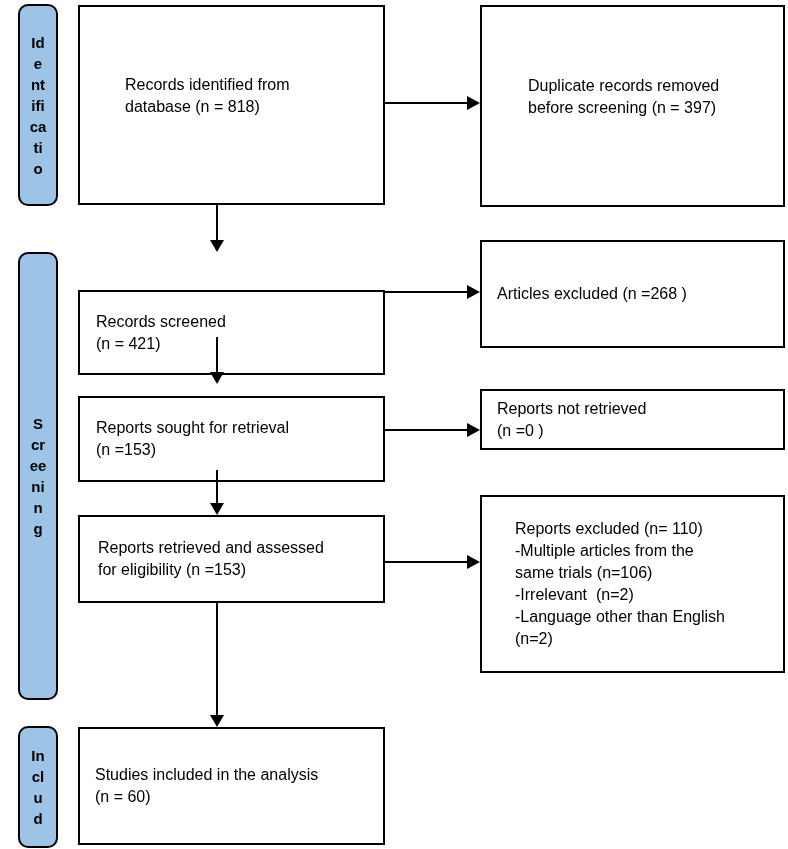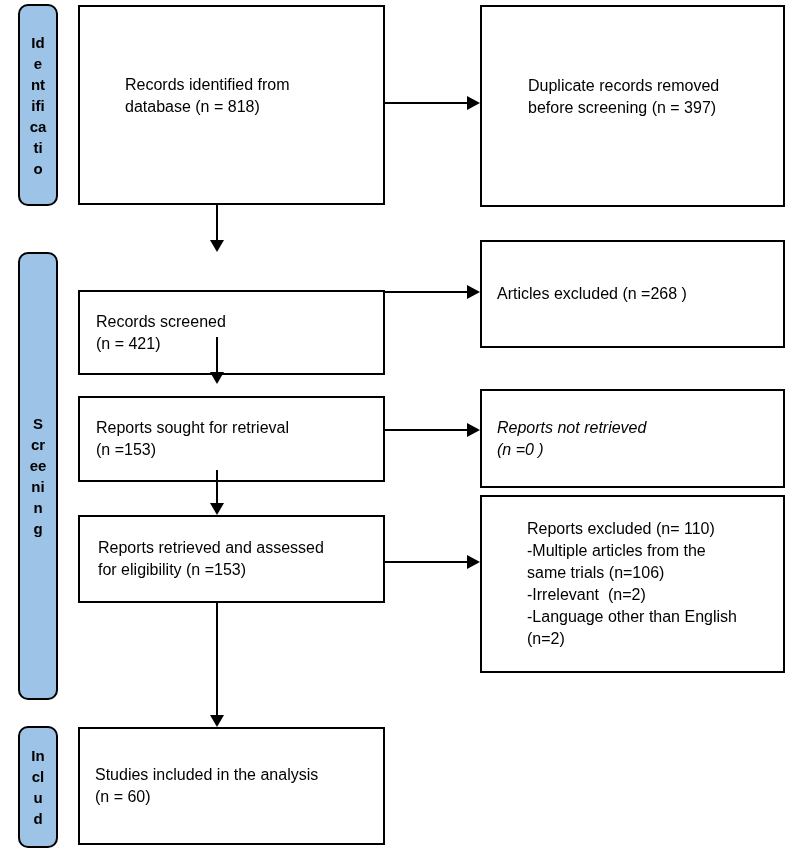--- a/index.html
+++ b/index.html
@@ -51,23 +51,23 @@
     line-height: 22px;
   }
   .box-text { white-space: pre-wrap; }
   .nudge-up { transform: translateY(-9px); }
 
   #box-records-identified   { left: 78px;  top: 5px;   width: 307px; height: 200px; padding-left: 45px; padding-right: 6px; }
   #box-duplicates-removed   { left: 480px; top: 5px;   width: 305px; height: 202px; padding-left: 46px; padding-right: 4px; }
   #box-records-screened     { left: 78px;  top: 252px; width: 307px; height: 85px;  padding-left: 16px; margin-top: 38px; }
   #box-articles-excluded    { left: 480px; top: 240px; width: 305px; height: 108px; padding-left: 15px; }
   #box-reports-sought       { left: 78px;  top: 384px; width: 307px; height: 86px;  padding-left: 16px; margin-top: 12px; }
-  #box-reports-not-retrieved{ left: 480px; top: 389px; width: 305px; height: 99px;  padding-left: 15px; font-style: italic; }
+  #box-reports-not-retrieved{ left: 480px; top: 389px; width: 305px; height: 61px;  padding-left: 15px; }
   #box-reports-assessed     { left: 78px;  top: 515px; width: 307px; height: 88px;  padding-left: 18px; }
-  #box-reports-excluded     { left: 480px; top: 495px; width: 305px; height: 178px; padding-left: 45px; padding-right: 2px; }
+  #box-reports-excluded     { left: 480px; top: 495px; width: 305px; height: 178px; padding-left: 33px; padding-right: 2px; }
   #box-studies-included     { left: 78px;  top: 727px; width: 307px; height: 118px; padding-left: 15px; }
 
   
   .varrow {
     position: absolute;
     width: 14px;
     display: flex;
     flex-direction: column;
     align-items: center;
   }

